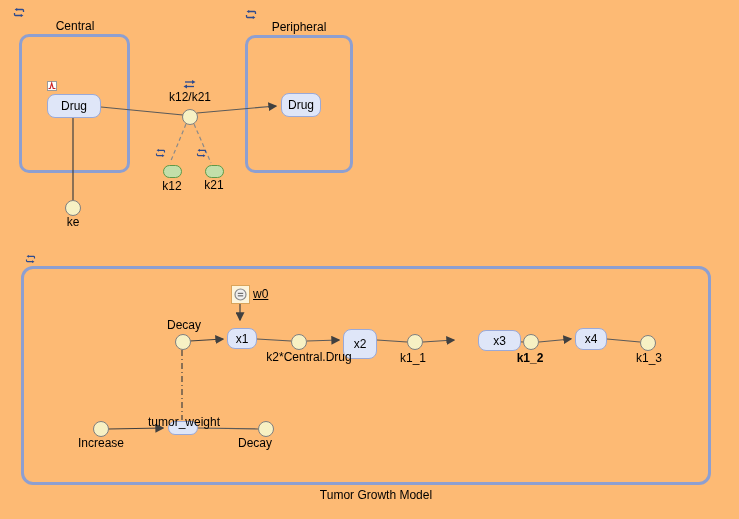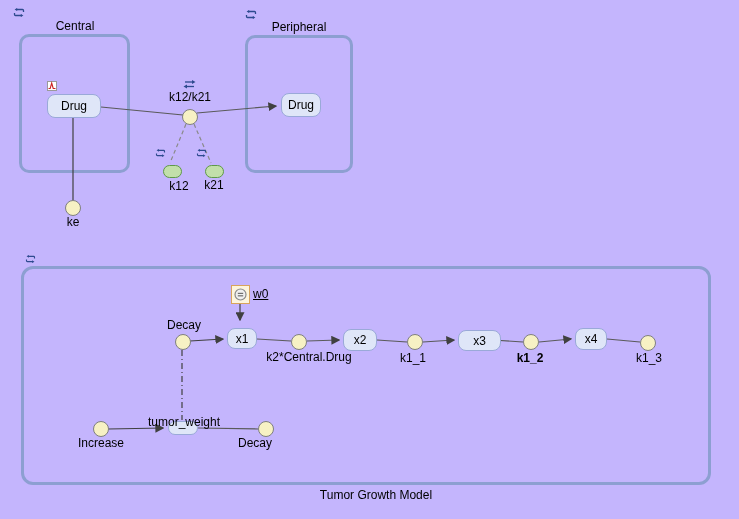--- a/index.html
+++ b/index.html
@@ -1,17 +1,17 @@
 <!DOCTYPE html>
 <html><head>
 <meta charset="utf-8">
 <style>
   html,body{margin:0;padding:0;background:#fff;}
   .canvas{
-    position:relative;width:739px;height:519px;background:#c4b5fd;overflow:hidden;
+    position:relative;width:739px;height:519px;background:#fdba74;overflow:hidden;
     font-family:"Liberation Sans",sans-serif;font-size:12px;color:#000;
   }
   .wires{position:absolute;left:0;top:0;pointer-events:none;}
   .wires line{pointer-events:stroke;}
   .compartment{
     position:absolute;box-sizing:border-box;background:transparent;
     border:3px solid #8d9fd1;border-radius:10px;
   }
   .species{
     position:absolute;box-sizing:border-box;background:#dfe6f8;border:1px solid #9aa9d8;
@@ -136,24 +136,24 @@
 
   <div class="species" style="left:47px;top:94px;width:54px;height:24px;">
     <span>Drug</span>
   </div>
   <div class="species" style="left:281px;top:93px;width:40px;height:24px;">
     <span>Drug</span>
   </div>
   <div class="species" style="left:227px;top:328px;width:30px;height:21px;">
     <span>x1</span>
   </div>
-  <div class="species" style="left:343px;top:329px;width:34px;height:22px;">
+  <div class="species" style="left:343px;top:329px;width:34px;height:30px;">
     <span>x2</span>
   </div>
-  <div class="species" style="left:458px;top:330px;width:43px;height:21px;justify-content:center;">
+  <div class="species" style="left:478px;top:330px;width:43px;height:21px;justify-content:center;">
     <span>x3</span>
   </div>
   <div class="species" style="left:575px;top:328px;width:32px;height:22px;">
     <span>x4</span>
   </div>
   <div class="species" style="left:168px;top:421px;width:30px;height:14px;border-radius:7px;"></div>
 
   <div class="param" style="left:163px;top:165px;"></div>
   <div class="param" style="left:205px;top:165px;"></div>
 
@@ -162,21 +162,21 @@
   <div class="rxn" style="left:291px;top:334px;"></div>
   <div class="rxn" style="left:407px;top:334px;"></div>
   <div class="rxn" style="left:523px;top:334px;"></div>
   <div class="rxn" style="left:640px;top:335px;"></div>
   <div class="rxn" style="left:175px;top:334px;"></div>
   <div class="rxn" style="left:93px;top:421px;"></div>
   <div class="rxn" style="left:258px;top:421px;"></div>
 
   <div class="lbl" style="left:73px;top:216px;">ke</div>
   <div class="lbl" style="left:190px;top:91px;">k12/k21</div>
-  <div class="lbl" style="left:172px;top:180px;margin-left:7px;">k12</div>
+  <div class="lbl" style="left:172px;top:180px;">k12</div>
   <div class="lbl" style="left:214px;top:179px;">k21</div>
   <div class="lbl" style="left:184px;top:319px;">Decay</div>
   <div class="lbl" style="left:309px;top:351px;">k2*Central.Drug</div>
   <div class="lbl" style="left:413px;top:352px;">k1_1</div>
   <div class="lbl" style="left:530px;top:352px;font-weight:bold;">k1_2</div>
   <div class="lbl" style="left:649px;top:352px;">k1_3</div>
   <div class="lbl" style="left:101px;top:437px;">Increase</div>
   <div class="lbl" style="left:184px;top:416px;">tumor_weight</div>
   <div class="lbl" style="left:255px;top:437px;">Decay</div>
 

